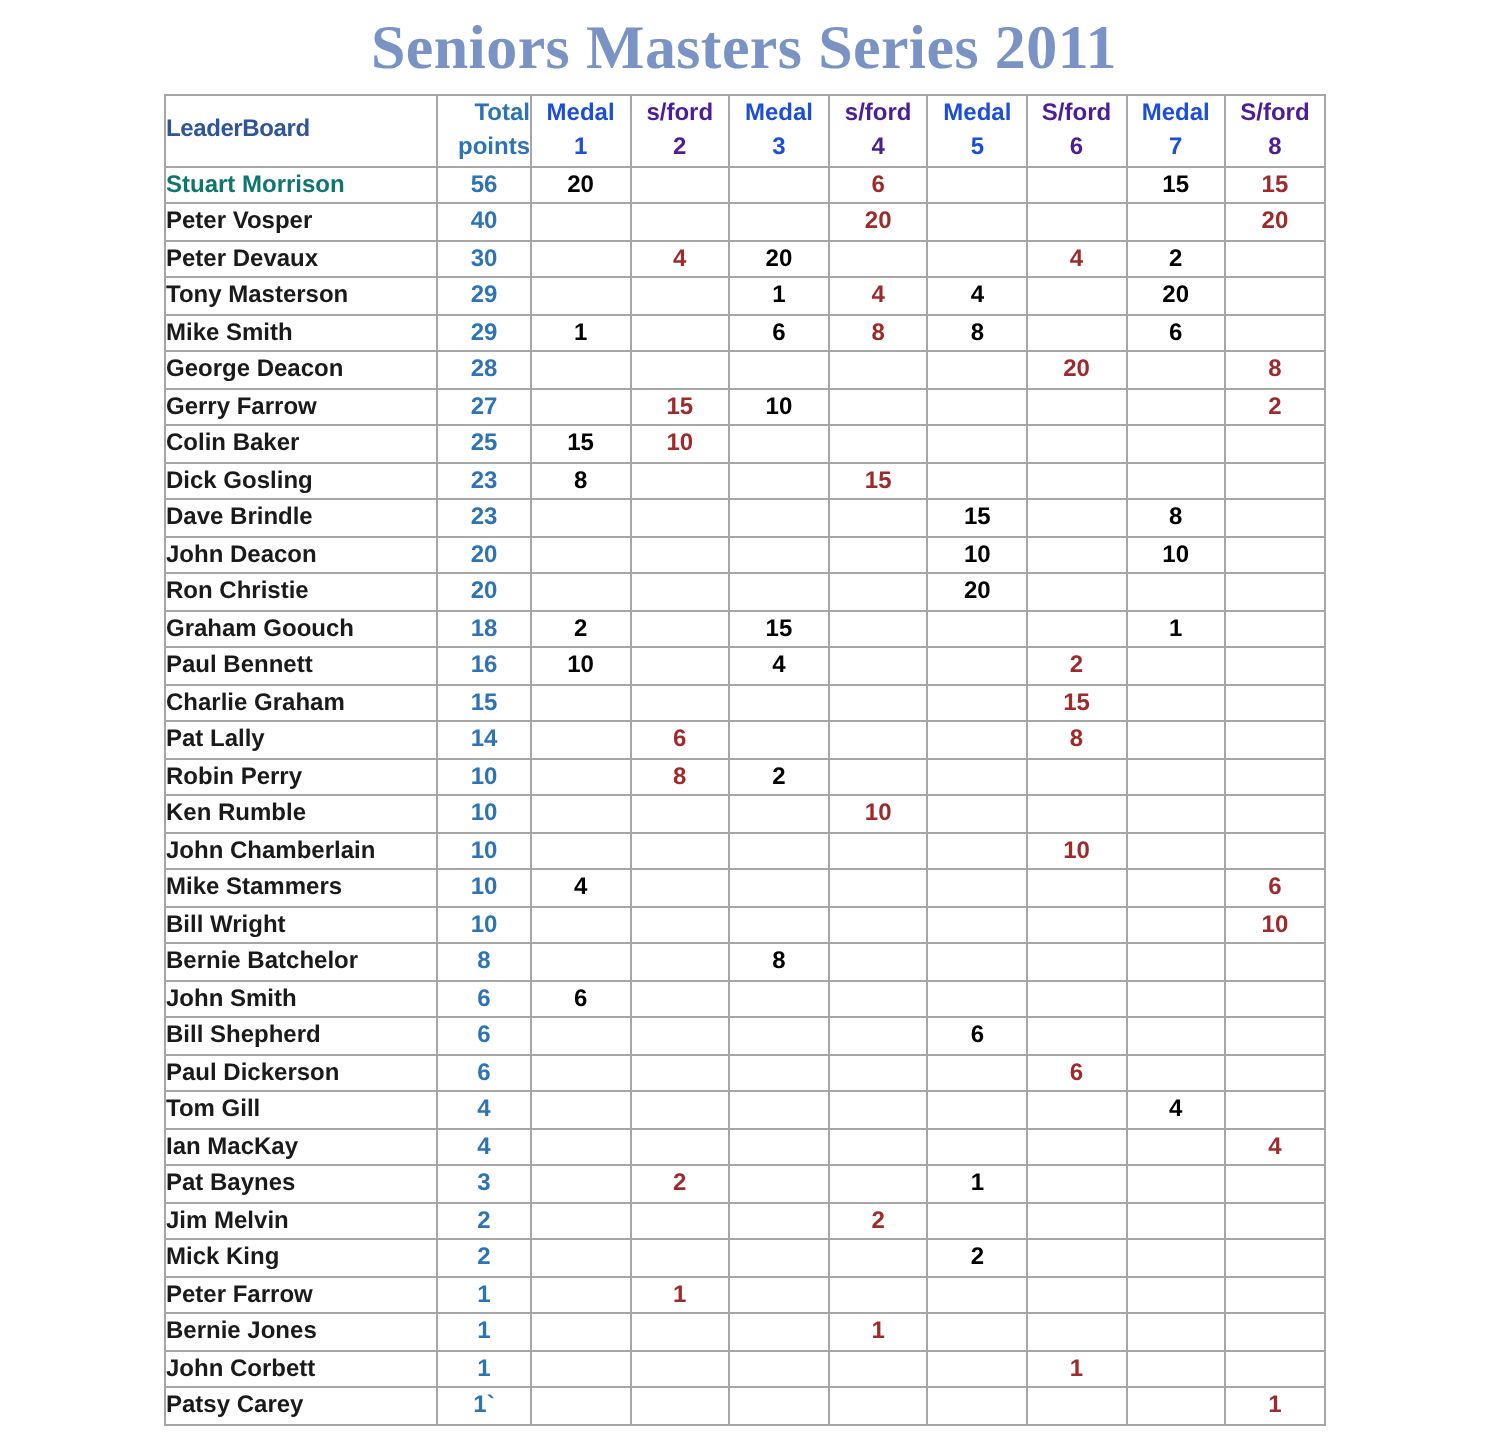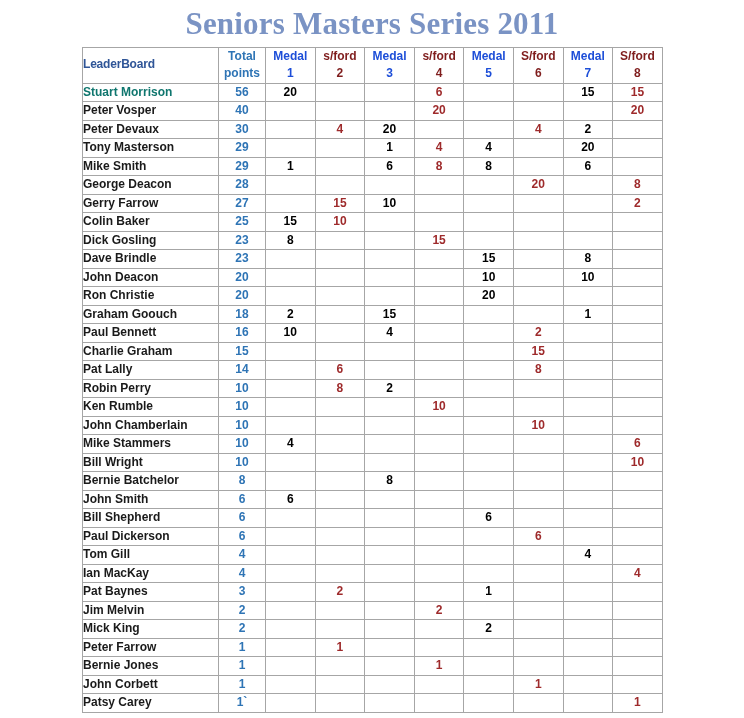--- a/index.html
+++ b/index.html
@@ -68,27 +68,28 @@
   th.h-board {
     font-size: 20px;
     color: #2f5597;
     text-align: left;
     padding-left: 7px;
     letter-spacing: -0.2px;
   }
   th.h-total {
     color: #2e74b5;
     font-size: 12.5px;
+    text-align: right;
   }
   th.h-medal {
     color: #1d4ed8;
     font-size: 12.5px;
   }
   th.h-sford {
-    color: #7f1d1d;
+    color: #4c1d95;
     font-size: 12.5px;
   }
   .hdr-l1 { display: block; }
   .hdr-l2 { display: block; }
 
   
   td.name {
     text-align: left;
     padding-left: 7px;
     color: #1a1a1a;

